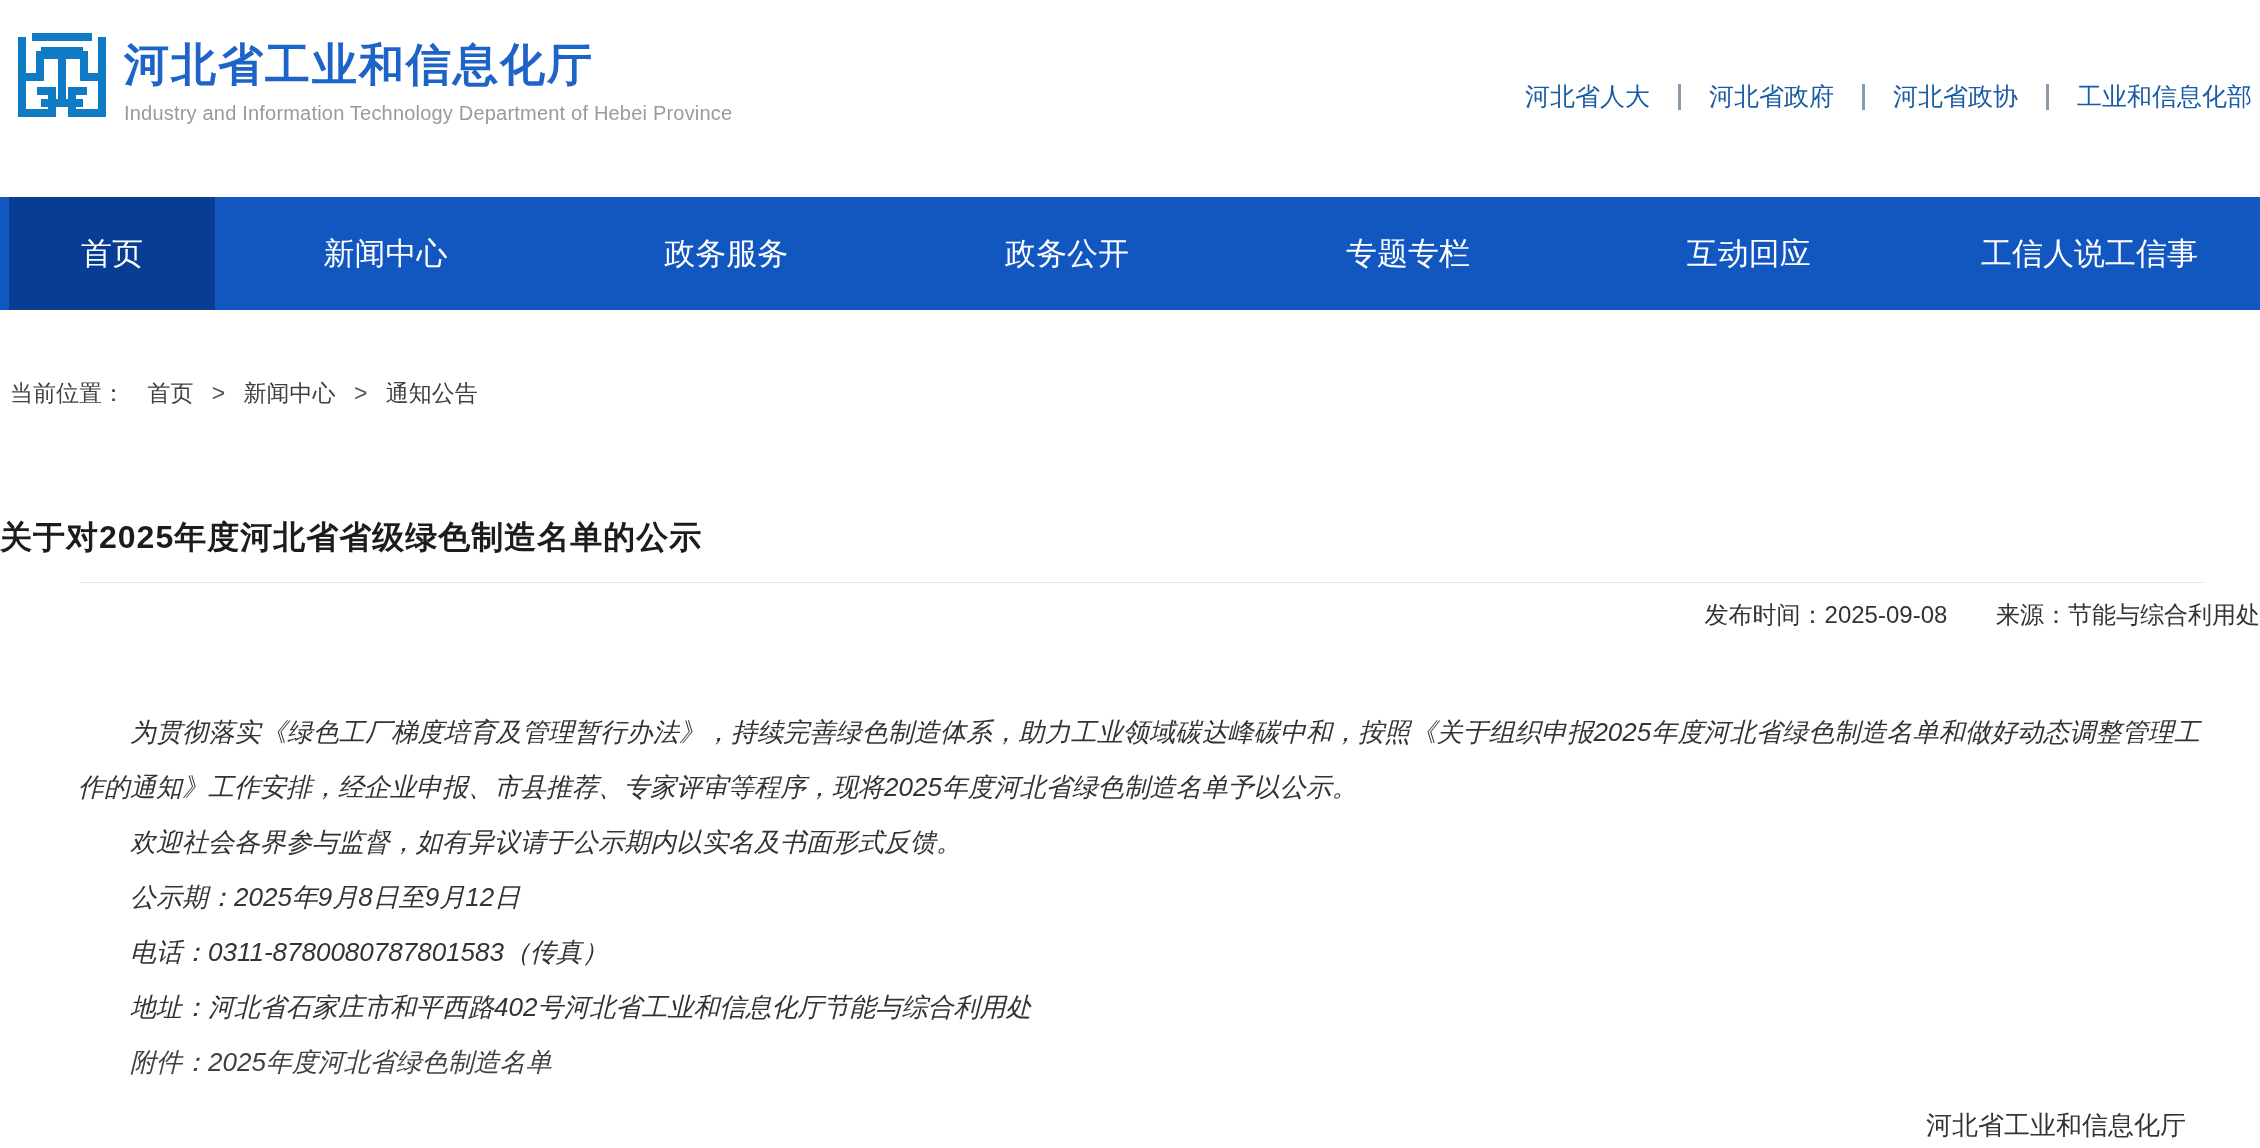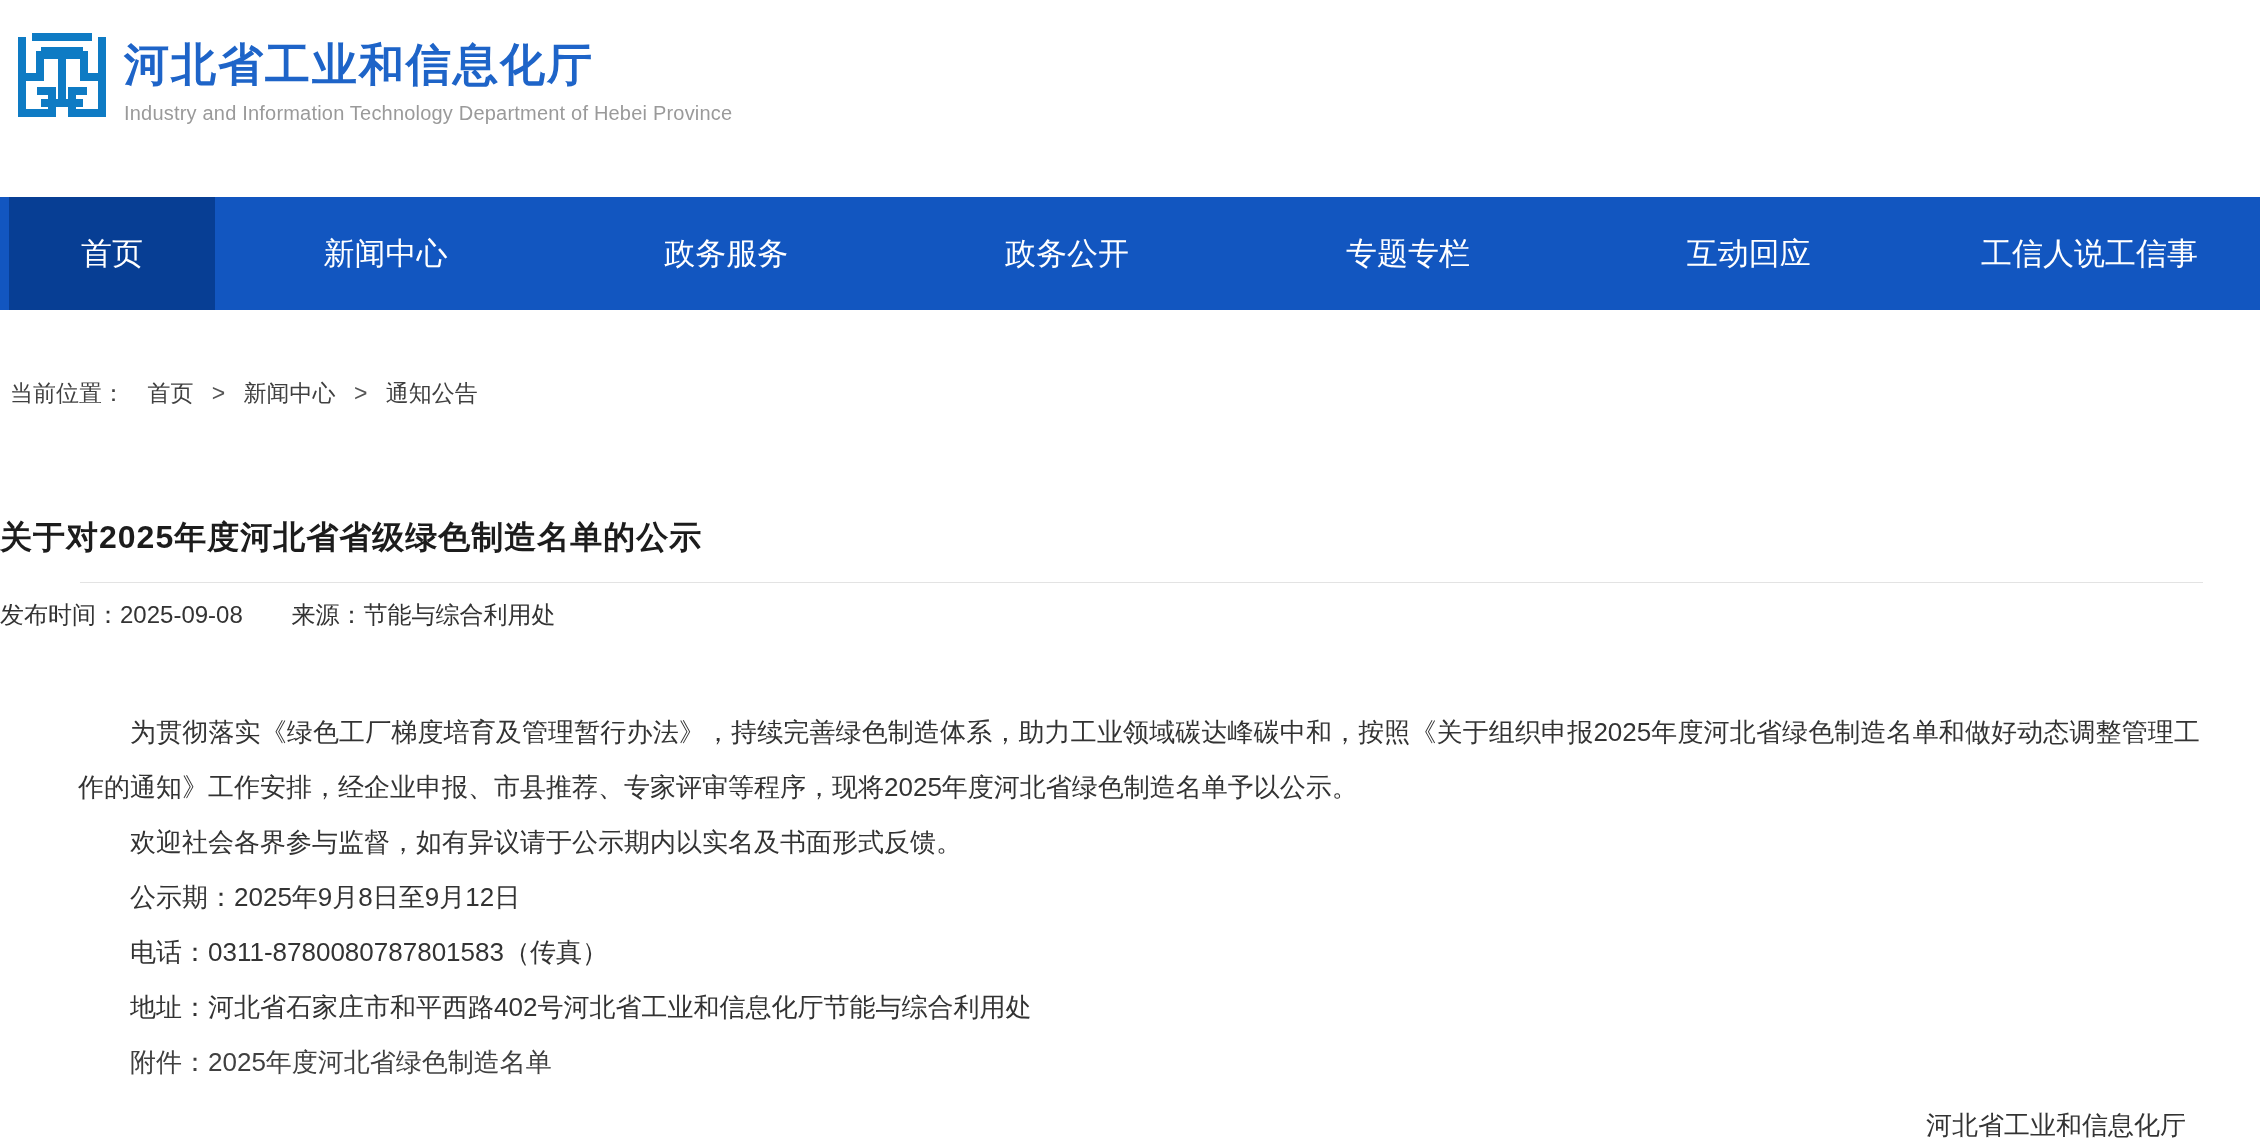--- a/index.html
+++ b/index.html
@@ -57,24 +57,24 @@
   .article-inner { position: relative; z-index: 2; }
   .article-title {
     margin-top: 104px; text-align: left;
     font-size: 32px; font-weight: bold; color: #1c1c1c;
     line-height: 42px; letter-spacing: 1px;
   }
   .article-divider {
     border: none; border-top: 1px solid #e3e3e3;
     margin: 24px 57px 0 80px;
   }
-  .article-meta { text-align: left; font-size: 24px; color: #333; margin-top: 16px; }
+  .article-meta { text-align: right; font-size: 24px; color: #333; margin-top: 16px; }
   .article-meta .meta-source { margin-left: 42px; }
 
-  .article-body { margin-top: 74px; padding: 0 60px 0 78px; }
+  .article-body { margin-top: 74px; padding: 0 60px 0 78px; font-style: italic; }
   .article-body p {
     font-size: 26px; color: #333; line-height: 55px;
     text-indent: 2em; text-align: justify;
   }
   .attachment { color: #404040; text-decoration: none; }
 
   .article-signature {
     margin-top: 8px; padding-right: 74px; text-align: right;
     font-size: 26px; color: #333; line-height: 55px;
   }
@@ -97,20 +97,29 @@
         <path d="M48,22 V74"></path>
         <path d="M31,74 H65"></path>
       </g>
     </svg>
     <div class="brand-text">
       <div class="site-title">河北省工业和信息化厅</div>
       <div class="site-subtitle">Industry and Information Technology Department of Hebei Province</div>
     </div>
   </div>
 
+  <nav class="top-links">
+    <a href="#">河北省人大</a>
+    <span class="sep"></span>
+    <a href="#">河北省政府</a>
+    <span class="sep"></span>
+    <a href="#">河北省政协</a>
+    <span class="sep"></span>
+    <a href="#">工业和信息化部</a>
+  </nav>
 </header>
 
 <nav class="main-nav">
   <div class="nav-item home active">首页</div>
   <div class="nav-item">新闻中心</div>
   <div class="nav-item">政务服务</div>
   <div class="nav-item">政务公开</div>
   <div class="nav-item">专题专栏</div>
   <div class="nav-item">互动回应</div>
   <div class="nav-item">工信人说工信事</div>

